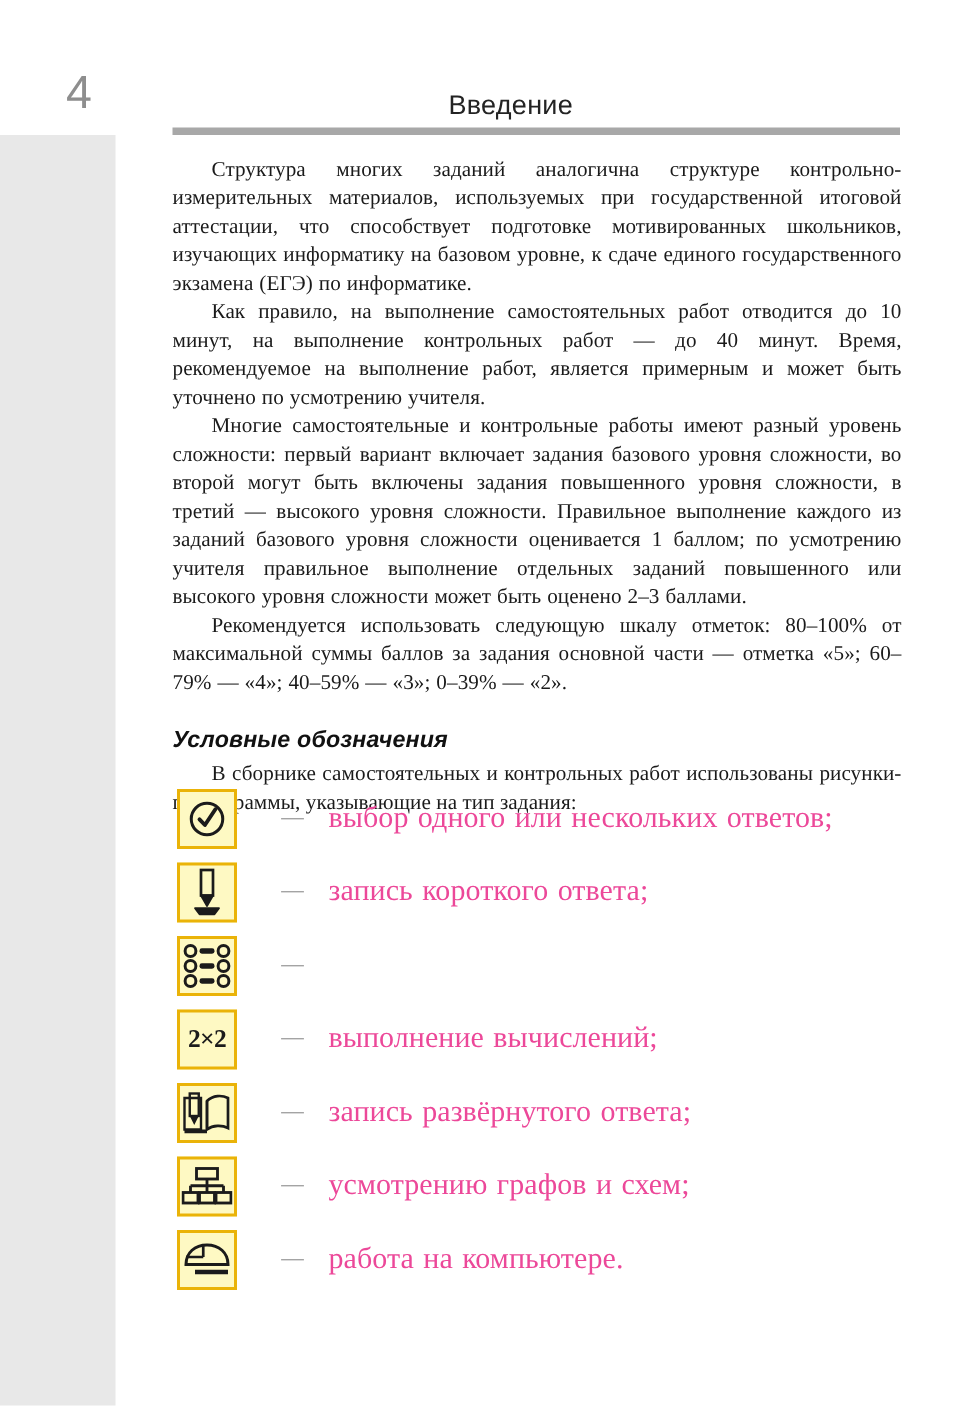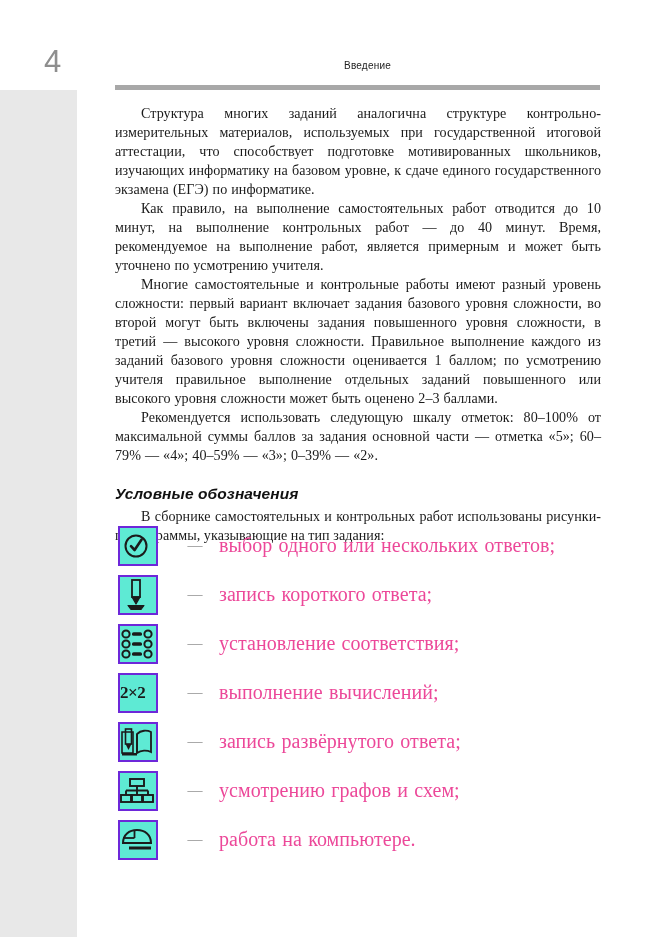--- a/index.html
+++ b/index.html
@@ -40,26 +40,26 @@
     text-align: left;
     font-family: "Liberation Sans", "DejaVu Sans", sans-serif;
     font-size: 31px;
     font-weight: 400;
     color: #8e8e8e;
     line-height: 1;
     letter-spacing: 0px;
   }
   .running-head {
     position: absolute;
-    left: 125px;
+    left: 98px;
     top: 60px;
     width: 485px;
     text-align: center;
     font-family: "Liberation Sans", "DejaVu Sans", sans-serif;
-    font-size: 10px;
+    font-size: 18px;
     color: #232323;
     letter-spacing: .2px;
   }
   .head-rule {
     position: absolute;
     left: 115px;
     top: 85px;
     width: 485px;
     height: 5px;
     background: #a8a8a8;
@@ -109,25 +109,26 @@
   }
   .legend-row {
     display: flex;
     align-items: center;
     height: 49px;
   }
   .glyph-box {
     width: 40px;
     height: 40px;
     min-width: 40px;
-    border: 2px solid #6d28d9;
-    background: #5eead4;
+    border: 2px solid #eab308;
+    background: #fef9c3;
     box-sizing: border-box;
     display: flex;
     align-items: center;
+    justify-content: center;
     position: relative;
   }
   .glyph-box svg { display: block; }
   .em-dash {
     width: 40px;
     min-width: 40px;
     text-align: center;
     color: #8f8f8f;
     font-size: 15px;
     line-height: 1;
@@ -209,21 +210,20 @@
               <circle cx="28" cy="26" r="3.6"></circle>
           </g>
           <g fill="#1b1b1b">
             <rect x="12" y="4.2" width="10" height="3.6" rx="1.6"></rect>
             <rect x="12" y="14.2" width="10" height="3.6" rx="1.6"></rect>
             <rect x="12" y="24.2" width="10" height="3.6" rx="1.6"></rect>
           </g>
         </svg>
       </div>
       <div class="em-dash">—</div>
-      <div class="legend-label">установление соответствия;</div>
     </div>
 
     <div class="legend-row">
       <div class="glyph-box">
         <span class="calc-text">2×2</span>
       </div>
       <div class="em-dash">—</div>
       <div class="legend-label">выполнение вычислений;</div>
     </div>
 

